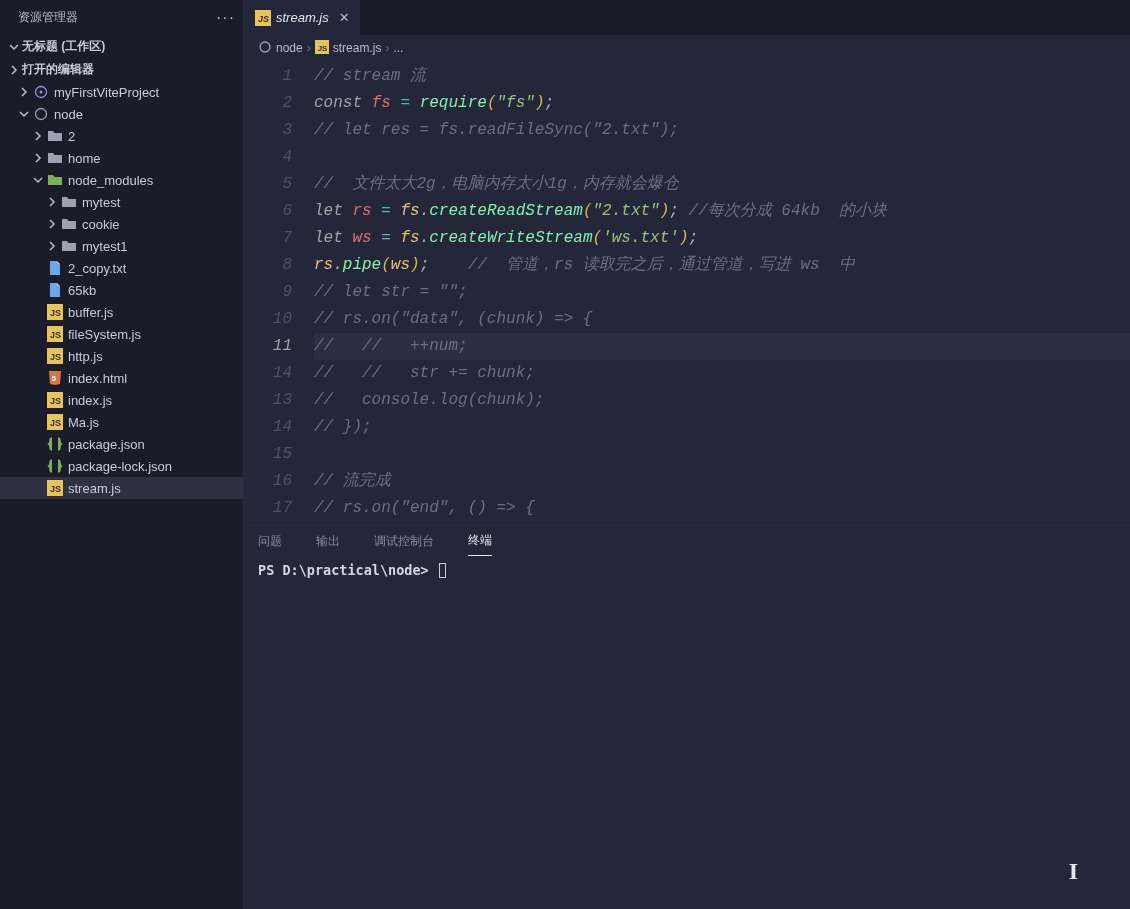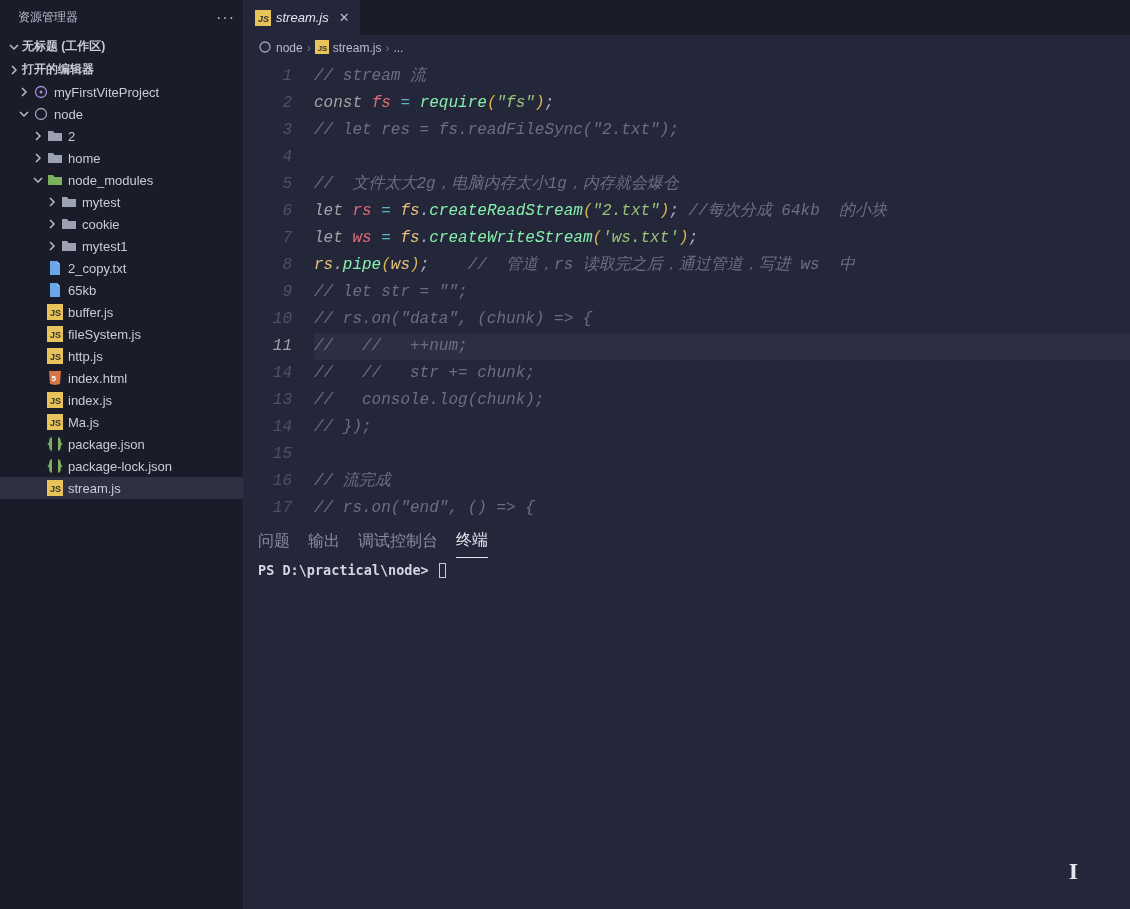--- a/index.html
+++ b/index.html
@@ -76,22 +76,22 @@
 .c-func { color: #86efac; }
 .c-str { color: #98c379; }
 .c-paren { color: #d8b84a; }
 .c-punc { color: #abb2bf; }
 .c-ident { color: #e5c07b; }
 .panel {
   height: 384px; background: #24263a; border-top: 1px solid #2a2b3c;
   display: flex; flex-direction: column;
 }
 .panel-tabs {
-  height: 30px; display: flex; align-items: center; gap: 18px; padding-left: 14px;
-  font-size: 16px; color: #8a8d9e;
+  height: 30px; display: flex; align-items: center; gap: 34px; padding-left: 14px;
+  font-size: 12px; color: #8a8d9e;
 }
 .panel-tab { cursor: pointer; padding: 6px 0; }
 .panel-tab.active { color: #e4e6ed; border-bottom: 1px solid #e4e6ed; }
 .terminal {
   flex: 1; font-family: Consolas, monospace; font-size: 13.5px;
   color: #d5d7e0; padding: 6px 14px; position: relative; font-weight: bold;
 }
 .terminal .cursor {
   display: inline-block; width: 7px; height: 15px; border: 1px solid #c8ccd4;
   vertical-align: text-bottom; margin-left: 2px;

